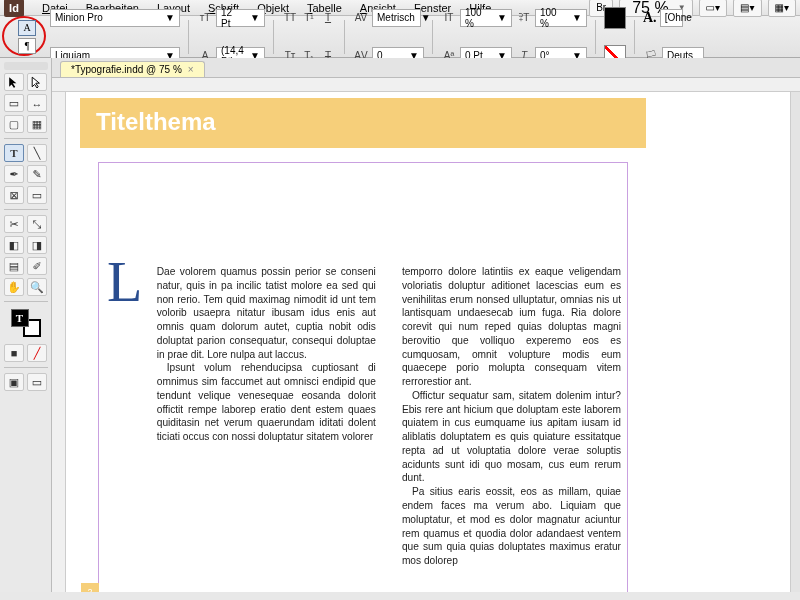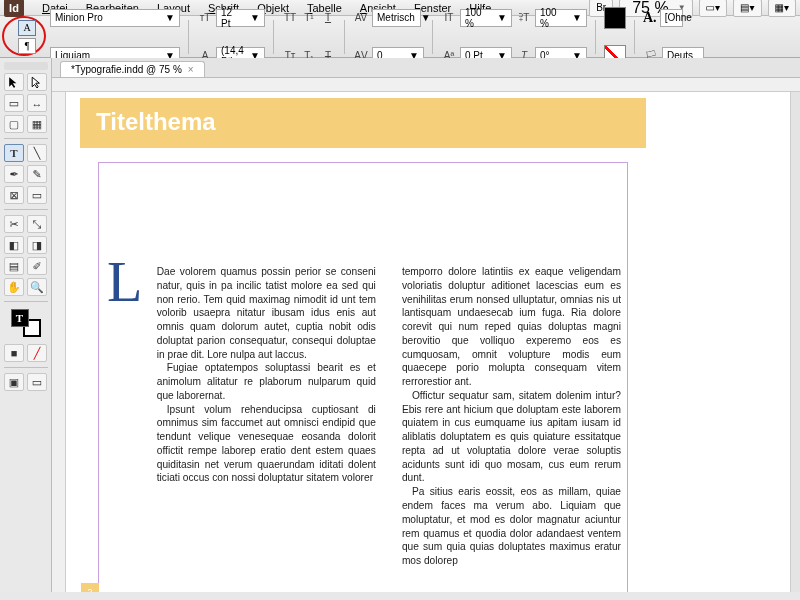--- a/index.html
+++ b/index.html
@@ -39,21 +39,21 @@
 .tool { width:20px; height:18px; border:1px solid #c8c8c8; background:#f5f5f5; display:flex;align-items:center;justify-content:center; font-size:11px; color:#333; border-radius:2px; cursor:default; }
 .tool.sel { background:#d9e6f5; border-color:#6a8ab0; }
 .tool svg { width:12px; height:12px; }
 .toolbox .hr { width:44px; height:1px; background:#c0c0c0; margin:2px 0; }
 .fillstroke { position:relative; width:30px; height:28px; margin-top:2px; }
 .fillstroke .f { position:absolute; left:0; top:0; width:18px; height:18px; background:#000; border:1px solid #666; }
 .fillstroke .s { position:absolute; right:0; bottom:0; width:18px; height:18px; background:#fff; border:2px solid #000; }
 
 .doc-area { flex:1; background:#fff; position:relative; overflow:hidden; }
 .tabbar { height:20px; background:#e4e4e4; border-bottom:1px solid #bbb; display:flex; align-items:flex-end; padding-left:8px; }
-.tab { background:#ffffff; border:1px solid #bbb; border-bottom:none; padding:2px 10px; font-size:10px; border-radius:3px 3px 0 0; display:flex; align-items:center; gap:6px;text-align:right; }
+.tab { background:#fef9c3; border:1px solid #bbb; border-bottom:none; padding:2px 10px; font-size:10px; border-radius:3px 3px 0 0; display:flex; align-items:center; gap:6px;text-align:right; }
 .tab .x { font-size:10px; color:#888; }
 .hruler { height:14px; background:#f0f0f0; border-bottom:1px solid #ccc; }
 .canvas-wrap { display:flex; height: calc(100% - 34px); }
 .vruler { width:14px; background:#f0f0f0; border-right:1px solid #ccc; }
 .canvas { flex:1; background:#fff; position:relative; padding: 0 0 0 0; }
 
 .page { position:absolute; left:14px; top:6px; width:566px; background:#fff; }
 .header-band { background:#f6cf7a; padding: 10px 16px 12px 16px; }
 .header-band .title { color:#fff; font-weight:bold; font-size:24px; font-family: Arial, sans-serif; }
 .text-frame { margin: 14px 18px 0 18px; border:1px solid #c9a0e0; padding: 0; position:relative; min-height:480px; }
@@ -317,21 +317,20 @@
             <div class="title">Titelthema</div>
           </div>
           <div class="text-frame">
             <div class="pagenum">2</div>
             <div class="intro">
               <span class="dropcap">L</span>
             </div>
             <div class="columns">
               <div class="col body">
                 <p>Dae volorem quamus possin perior se conseni natur, quis in pa incilic tatist molore ea sed qui non rerio. Tem quid maximag nimodit id unt tem volorib usaepra nitatur ibusam idus enis aut omnis quam dolorum autet, cuptia nobit odis doluptat parion consequatur, consequi doluptae in prae dit. Lore nulpa aut laccus.</p>
-                <p>Fugiae optatempos soluptassi bearit es et animolum alitatur re plaborum nulparum quid que laborernat.</p>
                 <p>Ipsunt volum rehenducipsa cuptiosant di omnimus sim faccumet aut omnisci endipid que tendunt velique venesequae eosanda dolorit offictit rempe laborep eratio dent estem quaes quiditasin net verum quaerundam iditati dolent ticiati occus con nossi doluptatur sitatem volorer</p>
               </div>
               <div class="col body">
                 <p>temporro dolore latintiis ex eaque veligendam voloriatis doluptur aditionet lacescias eum es venihilitas erum nonsed ulluptatur, omnias nis ut lantisquam undaesecab ium fuga. Ria dolore corevit qui num reped quias doluptas magni berovitio que volliquo experemo eos es cumquosam, omnit volupture modis eum quaecepe porio molupta consequam vitem rerrorestior ant.</p>
                 <p>Offictur sequatur sam, sitatem dolenim intur? Ebis rere ant hicium que doluptam este laborem quiatem in cus eumquame ius apitam iusam id aliblatis doluptatem es quis quiature essitatque repta ad ut voluptatia dolore verae soluptis acidunts sunt idi quo mosam, cus eum rerum dunt.</p>
                 <p>Pa sitius earis eossit, eos as millam, quiae endem faces ma verum abo. Liquiam que moluptatur, et mod es dolor magnatur aciuntur rem quamus et quodia dolor adandaest ventem que sum quia quias doluptates maximus eratur mos dolorep</p>
               </div>
             </div>
           </div>
         </div>

